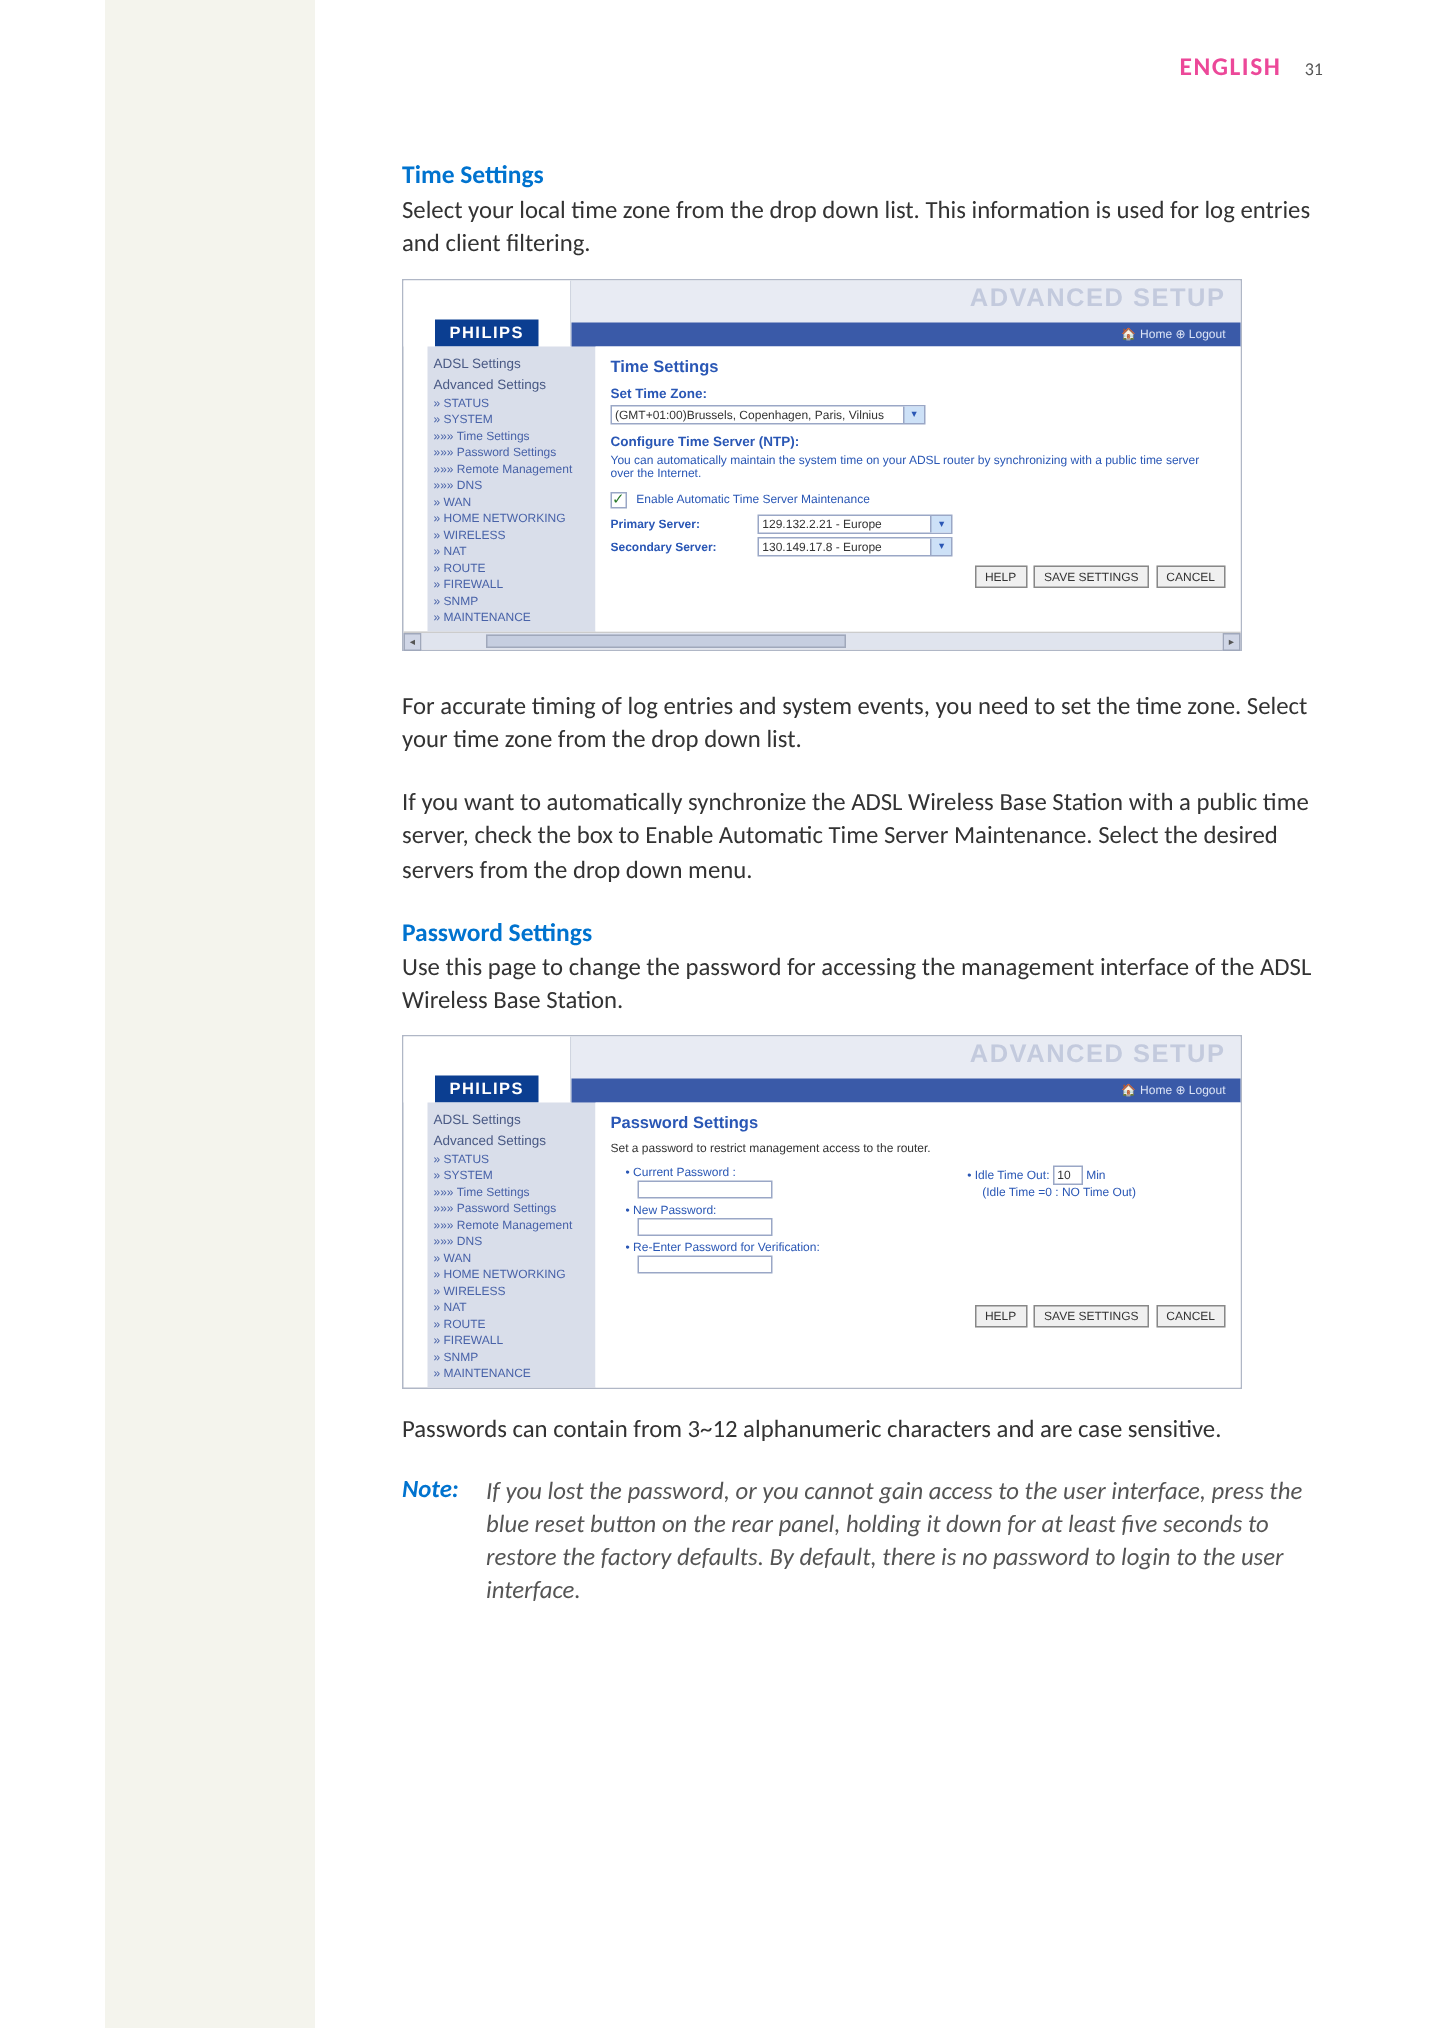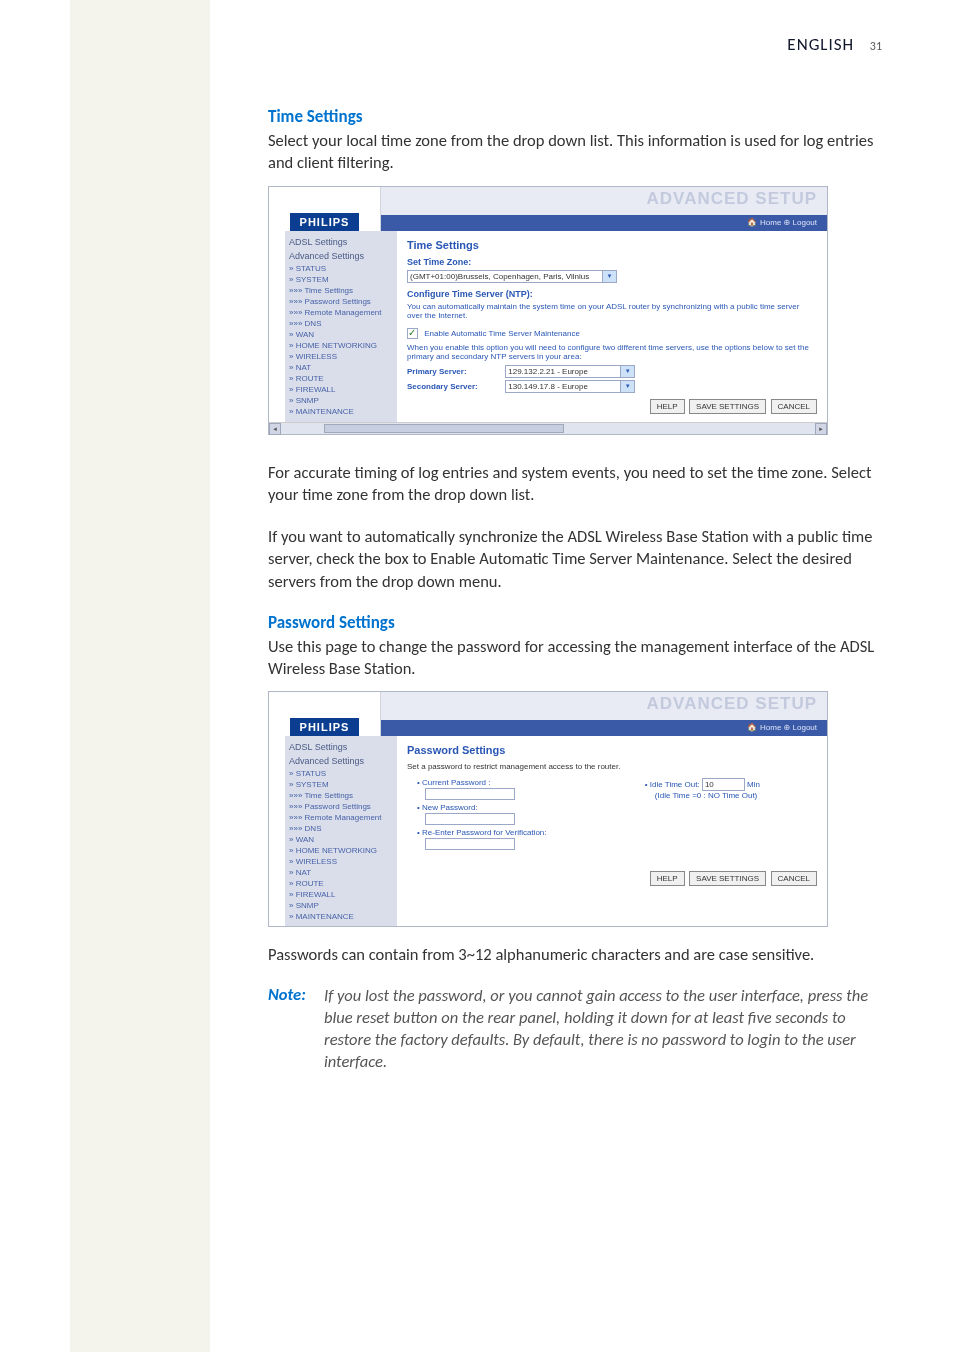--- a/index.html
+++ b/index.html
@@ -18,22 +18,22 @@
     height: 1352px;
     background: #f4f4ed;
   }
   .header {
     position: absolute;
     top: 34px;
     right: 72px;
     text-align: right;
   }
   .header-lang {
-    font-weight: normal;
-    color: #0f172a;
+    font-weight: bold;
+    color: #ec4899;
     font-size: 17px;
     letter-spacing: 1px;
     display: inline;
   }
   .header-page {
     color: #555;
     font-size: 12px;
     display: inline;
     margin-left: 12px;
   }
@@ -211,21 +211,21 @@
   }
   .ss-input {
     border: 1px solid #9aa7c6;
     background: #fff;
     font-size: 8px;
     padding: 1px 2px;
     display: inline-block;
     min-width: 120px;
     color: #333;
   }
-  .ss-input-sm { min-width: 20px; width: 43px; text-align: left; }
+  .ss-input-sm { min-width: 20px; width: 20px; text-align: left; }
   .ss-btn-row {
     text-align: right;
     margin-top: 6px;
   }
   .ss-btn {
     display: inline-block;
     border: 1px solid #888;
     background: #f0f0f0;
     font-size: 8px;
     padding: 2px 6px;
@@ -336,21 +336,20 @@
         <div class="ss-select">
           <span>(GMT+01:00)Brussels, Copenhagen, Paris, Vilnius</span>
           <span class="ss-select-arrow">▾</span>
         </div>
         <div class="ss-label">Configure Time Server (NTP):</div>
         <div class="ss-desc">You can automatically maintain the system time on your ADSL router by synchronizing with a public time server over the Internet.</div>
         <div class="ss-checkbox-row">
           <span class="ss-checkbox checked"></span>
           <span>Enable Automatic Time Server Maintenance</span>
         </div>
-        <div class="ss-desc">When you enable this option you will need to configure two different time servers, use the options below to set the primary and secondary NTP servers in your area:</div>
         <div class="ss-server-row">
           <span class="ss-server-label">Primary Server:</span>
           <span class="ss-select" style="min-width:130px">
             <span>129.132.2.21 - Europe</span>
             <span class="ss-select-arrow">▾</span>
           </span>
         </div>
         <div class="ss-server-row">
           <span class="ss-server-label">Secondary Server:</span>
           <span class="ss-select" style="min-width:130px">

